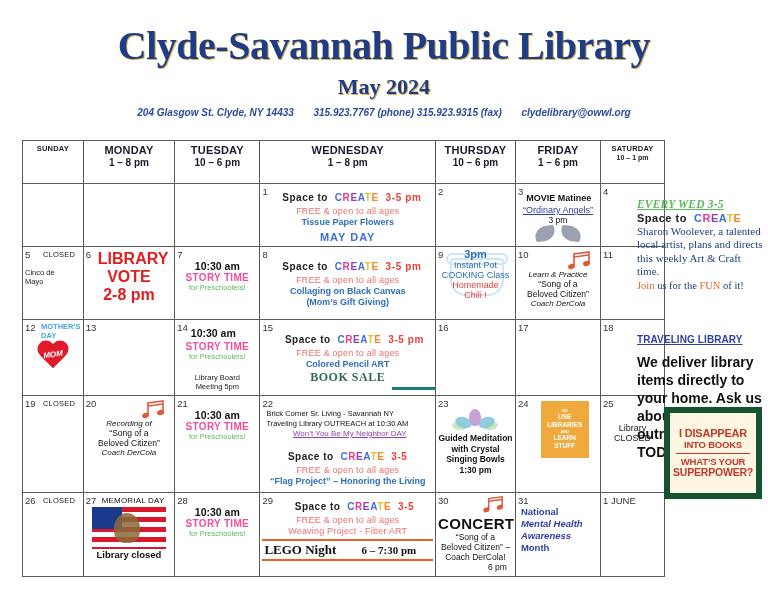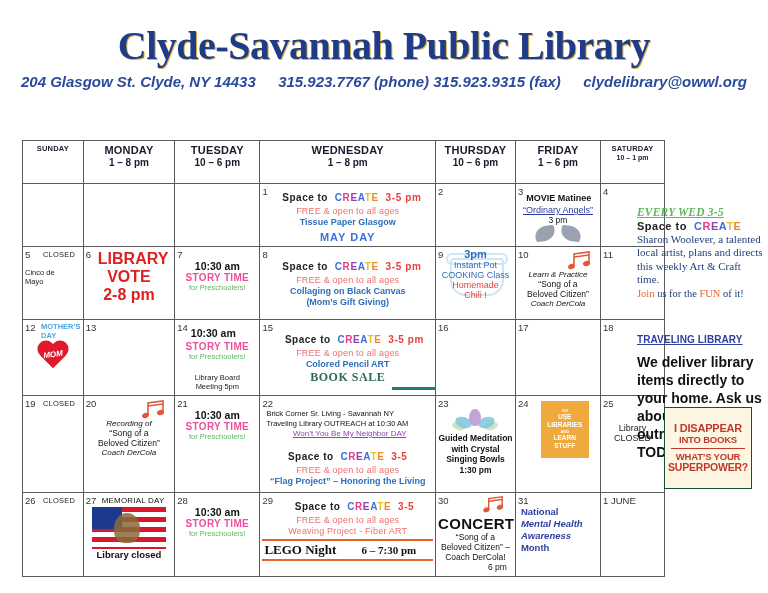--- a/index.html
+++ b/index.html
@@ -17,21 +17,21 @@
     font-weight:bold;font-size:40px;line-height:1;
     color:#1F3C88;letter-spacing:-0.5px;
     text-shadow:1px 1px 0 #d6b24a;
   }
   .lib-month{
     font-family:"Liberation Serif", serif;
     font-weight:bold;font-size:22px;margin-top:8px;
     color:#1F3C88;text-shadow:1px 1px 0 #d6b24a;
   }
   .lib-contact{
-    margin-top:7px;font-size:15px;font-weight:bold;font-style:italic;
+    margin-top:7px;font-size:10px;font-weight:bold;font-style:italic;
     color:#2a4a9c;
   }
   .lib-contact span{display:inline-block;}
   .c-gap{width:14px;}
 
   
   table.cal{
     position:absolute;left:22px;top:140px;
     border-collapse:collapse;table-layout:fixed;
     width:643px;
@@ -162,51 +162,52 @@
   .lotus .pR{position:absolute;right:3px;top:8px;width:17px;height:11px;background:#7fc6d9;border-radius:50%;transform:rotate(-18deg);opacity:.85;}
   .lotus .pL2{position:absolute;left:0px;top:13px;width:14px;height:8px;background:#bfe0b2;border-radius:50%;transform:rotate(12deg);opacity:.8;}
   .lotus .pR2{position:absolute;right:0px;top:13px;width:14px;height:8px;background:#bfe0b2;border-radius:50%;transform:rotate(-12deg);opacity:.8;}
 
   .potimg{width:62px;height:46px;margin:0 auto;position:relative;}
   .potimg .pot{position:absolute;left:6px;top:8px;width:50px;height:34px;border:2px solid #cfe4f5;border-radius:4px 4px 16px 16px;}
   .potimg .lid{position:absolute;left:2px;top:3px;width:58px;height:8px;border:2px solid #cfe4f5;border-radius:12px;}
 
   
   .side{position:absolute;left:637px;width:128px;}
-  .side-wed{top:206px;}
+  .side-wed{top:198px;}
   .side-trav{top:334px;}
   .side-note{top:505px;}
   .wed-head{font-family:"Liberation Serif",serif;font-style:italic;font-weight:bold;
     font-size:11.5px;color:#5cb85c;text-decoration:underline;letter-spacing:.2px;}
   .wed-space{font-size:11px;font-weight:bold;color:#222;letter-spacing:.5px;margin-top:2px;}
   .wed-body{font-family:"Liberation Serif",serif;font-size:11px;color:#1f3f7a;line-height:1.22;margin-top:1px;}
   .wed-join{font-family:"Liberation Serif",serif;font-size:10.5px;color:#e8632a;margin-top:1px;}
   .wed-join .b{color:#1f3f7a;}
   .trav-head{font-size:10px;font-weight:bold;color:#2f3fa0;text-decoration:underline;letter-spacing:.1px;}
   .trav-body{font-size:14px;font-weight:bold;color:#111;line-height:1.28;margin-top:9px;}
   .note-body{font-size:8px;font-style:italic;font-weight:bold;color:#444;line-height:1.35;}
 
   .redposter{position:absolute;left:664px;top:407px;width:86px;height:80px;
-    background:#fdf6e3;border:1px solid #14532d;
+    background:#fdf6e3;border:6px solid #14532d;
     display:flex;flex-direction:column;align-items:center;justify-content:center;}
   .redposter .rp{color:#c0392b;font-family:"Liberation Sans",sans-serif;font-weight:bold;
     text-align:center;line-height:1.08;letter-spacing:-.2px;}
   .redposter .r1{font-size:11px;}
   .redposter .r2{font-size:9.5px;}
   .redposter hr{width:74px;border:0;border-top:1px solid #c0392b;margin:3px 0;}
   .redposter .r3{font-size:9.5px;}
   .redposter .r4{font-size:10.5px;}
 </style>
 </head>
 <body>
 
 <div class="page">
 
   <div class="masthead">
     <div class="lib-title">Clyde-Savannah Public Library</div>
+    <div class="lib-month">May 2024</div>
     <div class="lib-contact">
       <span>204 Glasgow St. Clyde, NY  14433</span>
       <span class="c-gap">&nbsp;</span>
       <span>315.923.7767 (phone) 315.923.9315 (fax)</span>
       <span class="c-gap">&nbsp;</span>
       <span>clydelibrary@owwl.org</span>
     </div>
   </div>
 
   <table class="cal">
@@ -258,21 +259,21 @@
         <td></td>
         <td>
           <span class="dnum">1</span>
           <div class="cc">
             <span class="space-line">
               <span class="w">Space  to</span>
               <span>&nbsp;</span><span class="cr-C">C</span><span class="cr-R">R</span><span class="cr-E1">E</span><span class="cr-A">A</span><span class="cr-T">T</span><span class="cr-E2">E</span>
               <span>&nbsp;</span><span class="time-red">3-5 pm</span>
             </span>
             <div class="free-line">FREE &amp; open to all ages</div>
-            <div class="act-line">Tissue Paper Glasgow</div>
+            <div class="act-line">Tissue Paper Flowers</div>
             <div class="mayday" style="margin-top:4px">MAY DAY</div>
           </div>
         </td>
         <td>
           <span class="dnum">2</span>
         </td>
         <td class="movie">
           <span class="dnum">3</span>
           <span class="mt">MOVIE Matinee</span>
           <div class="cc" style="clear:both">

